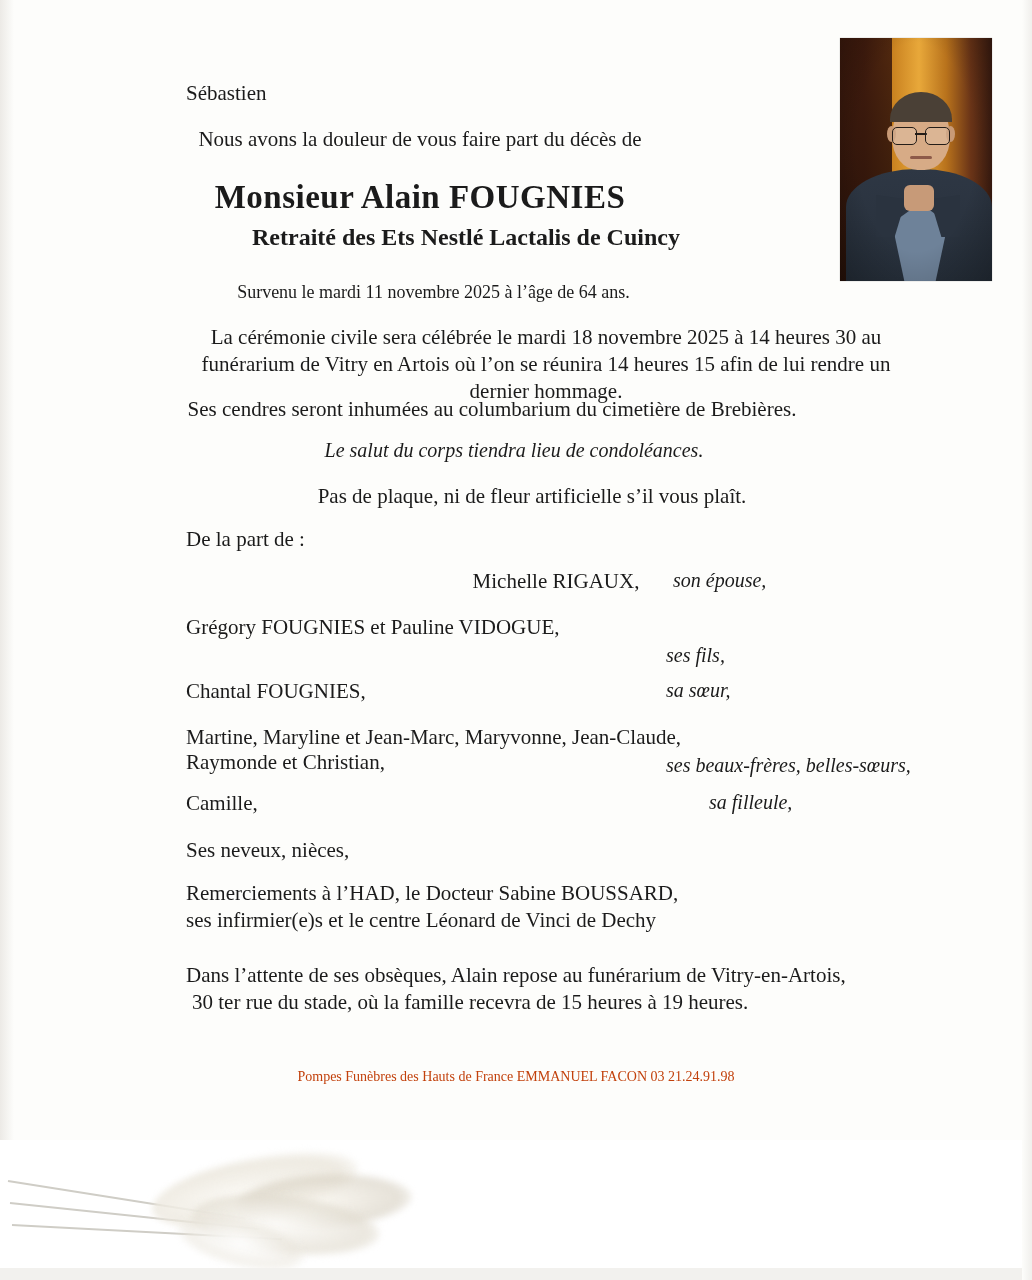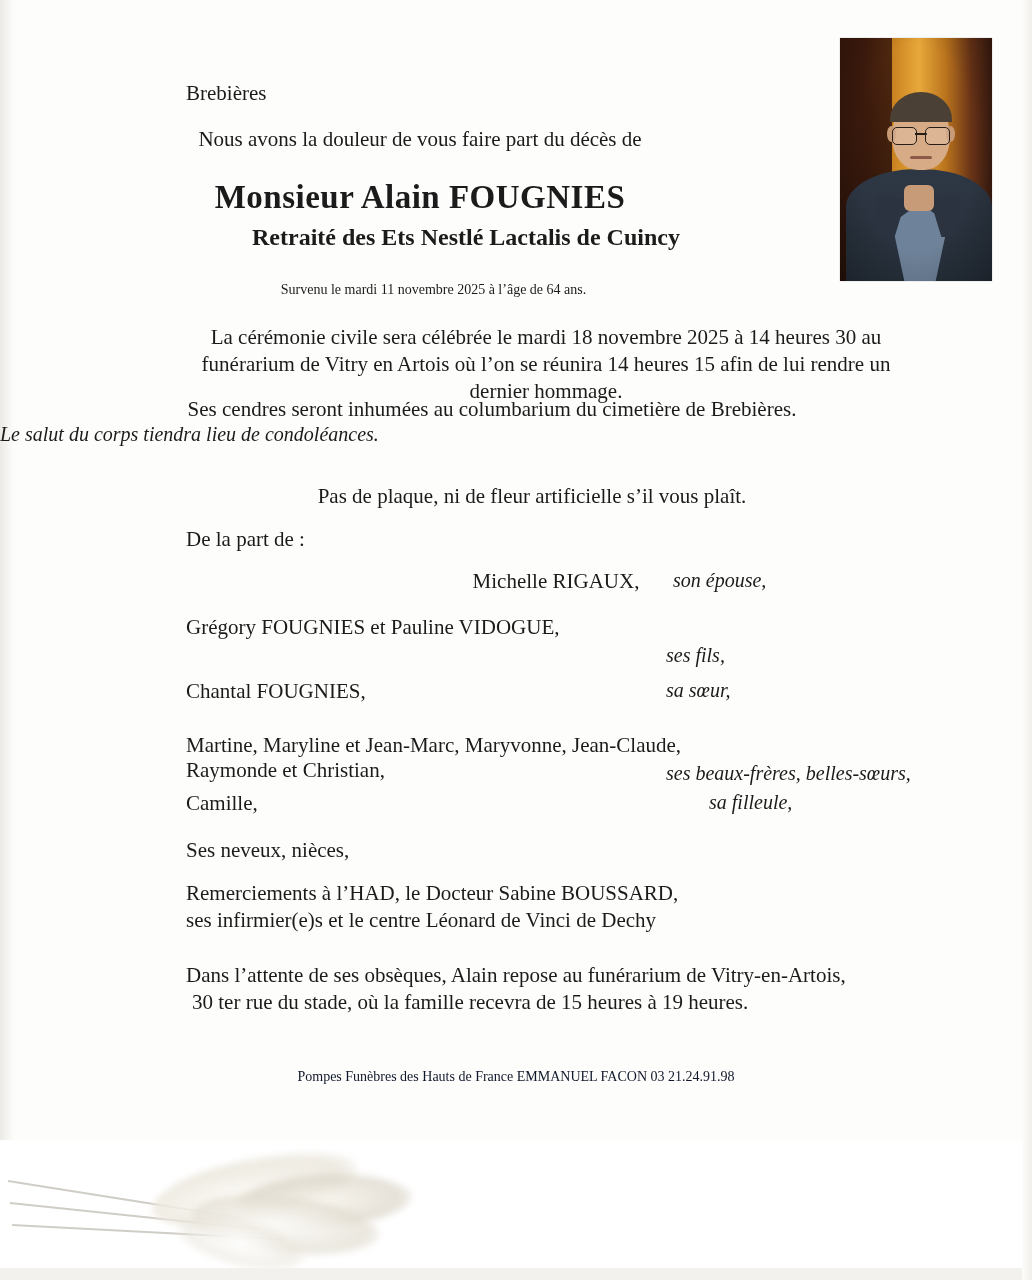--- a/index.html
+++ b/index.html
@@ -185,32 +185,33 @@
     font-weight: bold;
     letter-spacing: .5px;
   }
   .subtitle {
     left: 0; top: 222px; width: 932px;
     text-align: center;
     font-size: 24px;
     font-weight: bold;
   }
 
-  .survenu   { left: 0; top: 281px; width: 867px; text-align: center; font-size: 14px; }
+  .survenu   { left: 0; top: 281px; width: 867px; text-align: center; font-size: 18px; }
 
   .ceremony {
     left: 186px; top: 324px; width: 720px;
     font-size: 21px; text-align: center;
   }
   .cendres   { left: 0; top: 396px; width: 984px; text-align: center; font-size: 21px; }
   .salut {
-    left: 0; top: 422px; width: 940px;
-    text-align: left;
+    left: 0; top: 438px; width: 940px;
+    text-align: center;
     font-size: 20px;
     font-style: italic;
+    padding-left: 44px;
   }
   .plaque    { left: 0; top: 483px; width: 1032px; text-align: center; font-size: 21px; margin-left: 16px; }
 
   .departpart { left: 186px; top: 526px; font-size: 21px; }
 
   
   .fam-row {
     position: absolute;
     left: 186px;
     width: 740px;
@@ -224,36 +225,36 @@
     font-size: 20px;
     white-space: nowrap;
   }
 
   .r1 { top: 569px; text-align: center; }
   .r1 .fam-rel { left: 487px; top: 0; }
   .r2 { top: 615px; }
   .r2 .fam-rel { left: 480px; top: 29px; }
   .r3 { top: 679px; }
   .r3 .fam-rel { left: 480px; top: 0; }
-  .r4 { top: 725px; margin-top: 8px; }
+  .r4 { top: 725px; }
   .r4 .fam-rel { left: 480px; top: 29px; }
   .r5 { top: 791px; }
   .r5 .fam-rel { left: 523px; top: 0; }
 
   .neveux     { left: 186px; top: 837px; font-size: 21px; }
   .remerc     { left: 186px; top: 880px; font-size: 21px; }
   .remerc .ln2 { display:block; }
   .attente    { left: 186px; top: 962px; font-size: 21px; }
   .attente .ln2 { display:block; padding-left: 6px; }
 
   .footer {
     left: 0; top: 1066px; width: 1032px;
     text-align: center;
     font-size: 14px;
-    color: #0f172a;
+    color: #c2410c;
     line-height: 1.5;
   }
   .footer .fl2 { display: block; }
 
   
   .deco {
     position: absolute;
     left: 0;
     bottom: 0;
     width: 1032px;
@@ -321,21 +322,21 @@
       <div class="fig-ear-r"></div>
       <div class="glasses">
         <div class="lens l"></div>
         <div class="bridge"></div>
         <div class="lens r"></div>
       </div>
       <div class="fig-mouth"></div>
       <div class="photo-vignette"></div>
     </div>
 
-    <div class="t loc">Brebières</div>
+    <div class="t loc">Sébastien</div>
 
     <div class="t intro">Nous avons la douleur de vous faire part du décès de</div>
 
     <div class="t name">Monsieur Alain FOUGNIES</div>
 
     <div class="t subtitle">Retraité des Ets Nestlé Lactalis de Cuincy</div>
 
     <div class="t survenu">Survenu le mardi 11 novembre 2025 à l’âge de 64 ans.</div>
 
     <div class="t ceremony">La cérémonie civile sera célébrée le mardi 18 novembre 2025 à 14 heures 30 au funérarium de Vitry en Artois où l’on se réunira 14 heures 15 afin de lui rendre un dernier hommage.</div>

